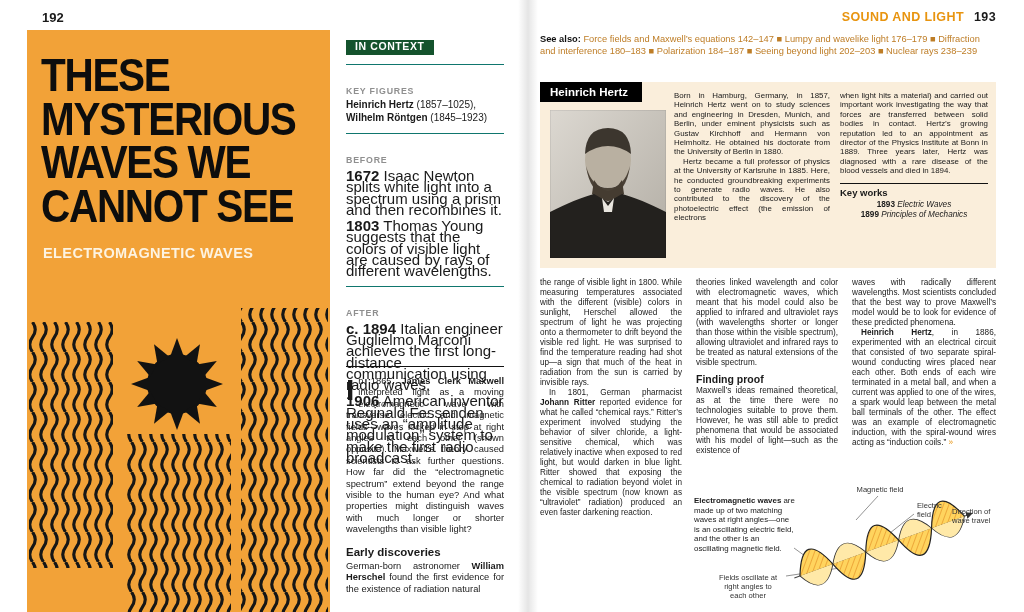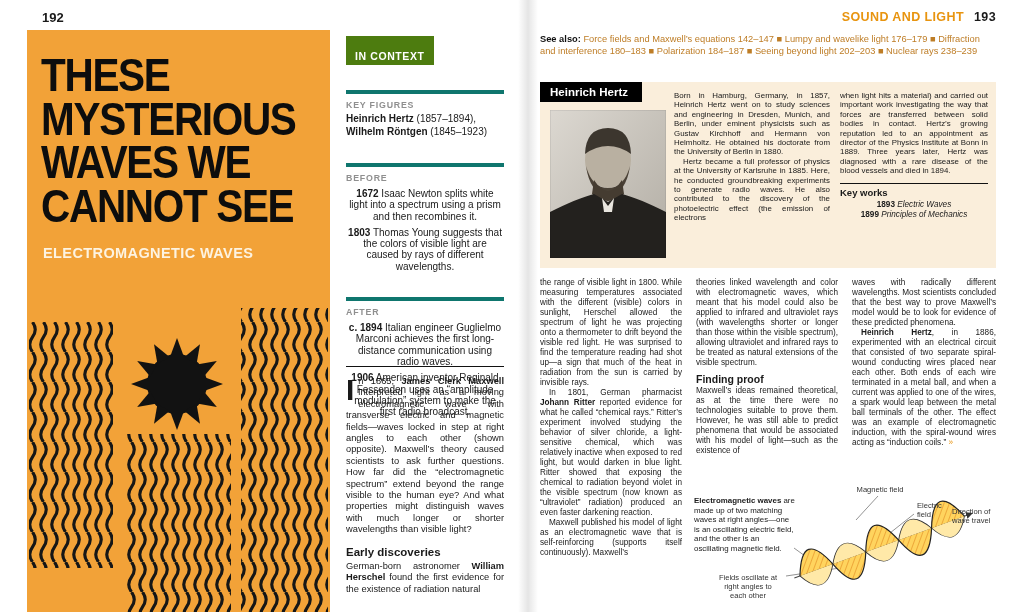--- a/index.html
+++ b/index.html
@@ -13,26 +13,26 @@
 
   
   .orange-block { position:absolute; left:27px; top:30px; width:303px; height:582px; background:#F2A238; overflow:hidden; }
   .headline { padding:24px 0 0 16px; width:345px; transform:scaleX(0.88); transform-origin:left top;
               font-weight:bold; font-size:46px; line-height:.95; letter-spacing:-1.5px; color:#0d0d0d; white-space:nowrap; }
   .subtitle { margin:16px 0 0 16px; color:#FDF3E1; font-size:14.5px; font-weight:bold; letter-spacing:.4px; }
   .illus { position:absolute; left:0; bottom:0; width:303px; height:320px; display:block; }
 
   
   .ctx { position:absolute; left:346px; top:36px; width:158px; }
-  .ctx-bar { display:inline-block; background:#4d7c0f; color:#fff; font-size:10.5px; font-weight:bold;
-             letter-spacing:.6px; padding:14px 9px 3px; }
-  .ctx-sec { border-top:4px solid #0f766e; margin-top:25px; padding-top:6px; }
+  .ctx-bar { display:inline-block; background:#14532d; color:#fff; font-size:10.5px; font-weight:bold;
+             letter-spacing:.6px; padding:0 9px 3px; }
+  .ctx-sec { border-top:1px solid #0f766e; margin-top:9px; padding-top:21px; }
   .ctx-label { font-size:8.8px; color:#8f8f8f; font-weight:bold; letter-spacing:.8px; margin-bottom:3px; }
   .ctx-name { font-size:10px; line-height:12.5px; }
-  .ctx-item { font-size:10px; line-height:11.3px; margin-top:5px; text-align:center; }
+  .ctx-item { font-size:15px; line-height:11.3px; margin-top:5px; text-align:left; }
 
   .intro-col { position:absolute; left:346px; top:366px; width:158px; height:240px; overflow:hidden; }
   .black-rule { border-top:1px solid #111; margin-bottom:9px; }
   .body-txt { font-size:9.3px; line-height:11.4px; text-align:justify; }
   .dropcap { float:left; font-size:30px; line-height:24px; font-weight:bold; padding:2px 4px 0 0; }
   .subhead { font-size:11.5px; font-weight:bold; margin:10px 0 3px; }
 
   
   .seealso { position:absolute; left:540px; top:34px; width:456px; font-size:9.3px; line-height:11.8px; }
   .seealso .lbl { font-weight:bold; color:#111; }
@@ -111,21 +111,21 @@
         </g>
       </g>
     </svg>
   </div>
 
   <div class="ctx">
     <span class="ctx-bar">IN CONTEXT</span>
 
     <div class="ctx-sec">
       <div class="ctx-label">KEY FIGURES</div>
-      <div class="ctx-name"><span style="font-weight: bold;">Heinrich Hertz</span><span> (1857–1894),</span></div>
+      <div class="ctx-name"><span style="font-weight: bold;">Heinrich Hertz</span><span> (1857–1025),</span></div>
       <div class="ctx-name"><span style="font-weight: bold; text-align: center;">Wilhelm Röntgen</span><span> (1845–1923)</span></div>
     </div>
 
     <div class="ctx-sec">
       <div class="ctx-label">BEFORE</div>
       <p class="ctx-item"><span style="font-weight: bold;">1672</span><span> Isaac Newton splits white light into a spectrum using a prism and then recombines it.</span></p>
       <p class="ctx-item"><span style="font-weight: bold;">1803</span><span> Thomas Young suggests that the colors of visible light are caused by rays of different wavelengths.</span></p>
     </div>
 
     <div class="ctx-sec">
@@ -175,21 +175,20 @@
       <p>when light hits a material) and carried out important work investigating the way that forces are transferred between solid bodies in contact. Hertz’s growing reputation led to an appointment as director of the Physics Institute at Bonn in 1889. Three years later, Hertz was diagnosed with a rare disease of the blood vessels and died in 1894.</p>
       <div class="kw-label">Key works</div>
       <p class="kw"><span style="font-weight: bold;">1893</span><span style="font-style: italic;"> Electric Waves</span></p>
       <p class="kw"><span style="font-weight: bold;">1899</span><span style="font-style: italic;"> Principles of Mechanics</span></p>
     </div>
   </div>
 
   <div class="mcol" id="mcol1">
     <p><span>the range of visible light in 1800. While measuring temperatures associated with the different (visible) colors in sunlight, Herschel allowed the spectrum of light he was projecting onto a thermometer to drift beyond the visible red light. He was surprised to find the temperature reading had shot up—a sign that much of the heat in radiation from the sun is carried by invisible rays.</span></p>
     <p><span>In 1801, German pharmacist </span><span style="font-weight: bold;">Johann Ritter</span><span> reported evidence for what he called “chemical rays.” Ritter’s experiment involved studying the behavior of silver chloride, a light-sensitive chemical, which was relatively inactive when exposed to red light, but would darken in blue light. Ritter showed that exposing the chemical to radiation beyond violet in the visible spectrum (now known as “ultraviolet” radiation) produced an even faster darkening reaction.</span></p>
-    <p><span>Maxwell published his model of light as an electromagnetic wave that is self-reinforcing (supports itself continuously). Maxwell’s</span></p>
   </div>
 
   <div class="mcol" id="mcol2">
     <p><span>theories linked wavelength and color with electromagnetic waves, which meant that his model could also be applied to infrared and ultraviolet rays (with wavelengths shorter or longer than those within the visible spectrum), allowing ultraviolet and infrared rays to be treated as natural extensions of the visible spectrum.</span></p>
     <h3 class="subhead">Finding proof</h3>
     <p><span>Maxwell’s ideas remained theoretical, as at the time there were no technologies suitable to prove them. However, he was still able to predict phenomena that would be associated with his model of light—such as the existence of</span></p>
   </div>
 
   <div class="mcol" id="mcol3">
     <p><span>waves with radically different wavelengths. Most scientists concluded that the best way to prove Maxwell’s model would be to look for evidence of these predicted phenomena.</span></p>

